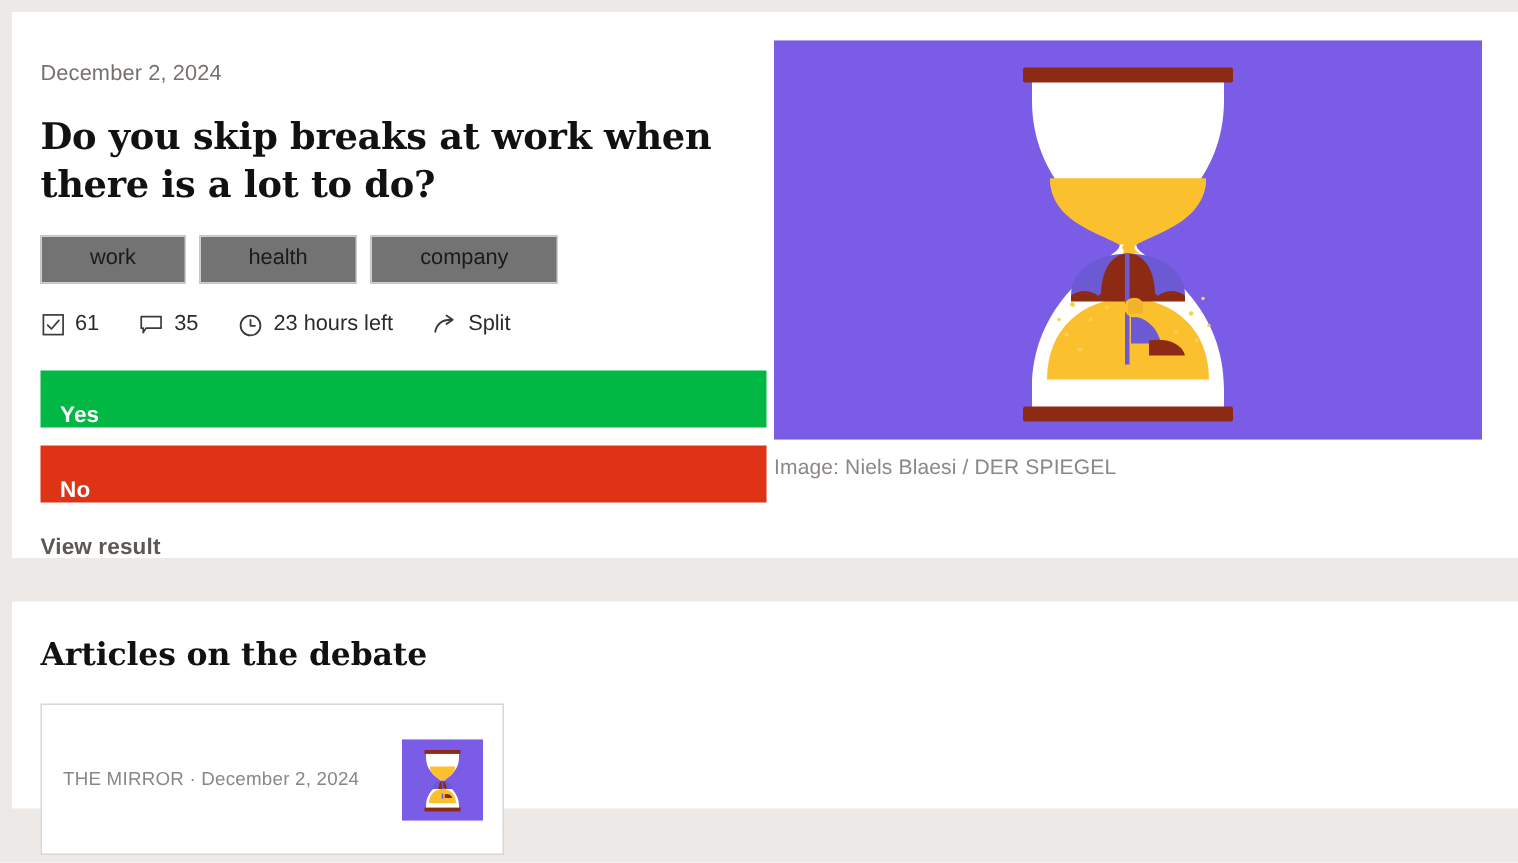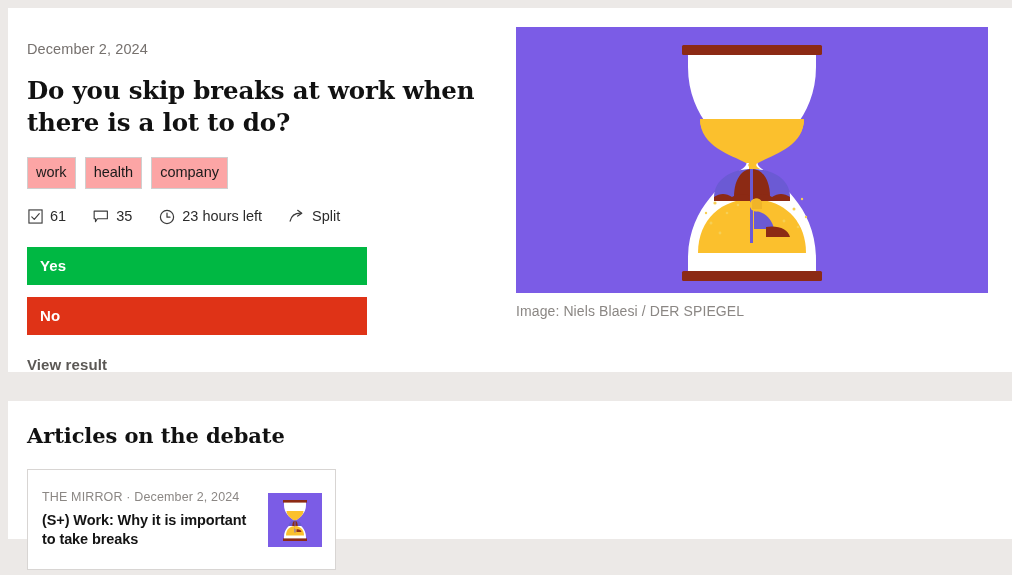--- a/index.html
+++ b/index.html
@@ -68,23 +68,23 @@
 
   
   .tag-row {
     margin-top: 19px;
     display: flex;
     gap: 9px;
   }
 
   .tag {
     border: 1px solid #cfcfcf;
-    background: #fca5a5;
+    background: #737373;
     height: 32px;
-    padding: 0 8px;
+    padding: 0 32px;
     display: flex;
     align-items: center;
     justify-content: center;
     font-size: 14.5px;
     color: #1a1a1a;
     line-height: 1;
     cursor: pointer;
   }
 
   
@@ -115,24 +115,24 @@
     height: 16px;
     flex: 0 0 16px;
   }
 
   .meta-icon svg { display: block; }
 
   
   .vote-list { margin-top: 20px; }
 
   .vote-bar {
-    width: 340px;
+    width: 484px;
     height: 38px;
     display: flex;
-    align-items: center;
+    align-items: flex-end;
     padding-left: 13px;
     color: #ffffff;
     font-weight: 700;
     font-size: 15px;
     letter-spacing: .1px;
     cursor: pointer;
   }
 
   .vote-bar + .vote-bar { margin-top: 12px; }
 
@@ -380,21 +380,20 @@
   </section>
 
   <section class="panel panel-articles">
     <div class="articles-inner">
 
       <h2 class="articles-heading">Articles on the debate</h2>
 
       <div class="article-card">
         <div class="article-text">
           <div class="article-source">THE MIRROR · December 2, 2024</div>
-          <div class="article-headline">(S+) Work: Why it is important to take breaks</div>
         </div>
         <div class="article-thumb">
           <svg viewBox="0 0 54 54" preserveAspectRatio="xMidYMid meet" aria-hidden="true">
             <rect x="0" y="0" width="54" height="54" fill="#7b5ce6"></rect>
             <path d="M16 9 H38 V12 C38 21 31 25 28.5 27 C27.6 27.6 27.6 28.4 28.5 29
                      C31 31 38 35.5 38 44 V47 H16 V44
                      C16 35.5 23 31 25.5 29 C26.4 28.4 26.4 27.6 25.5 27
                      C23 25 16 21 16 12 Z" fill="#ffffff"></path>
             <path d="M18.5 18 H35.5 C35.5 23 30 25.5 28 27.5 H26 C24 25.5 18.5 23 18.5 18 Z" fill="#fbc02d"></path>
             <rect x="26.2" y="28" width="1.6" height="4" fill="#fbc02d"></rect>

